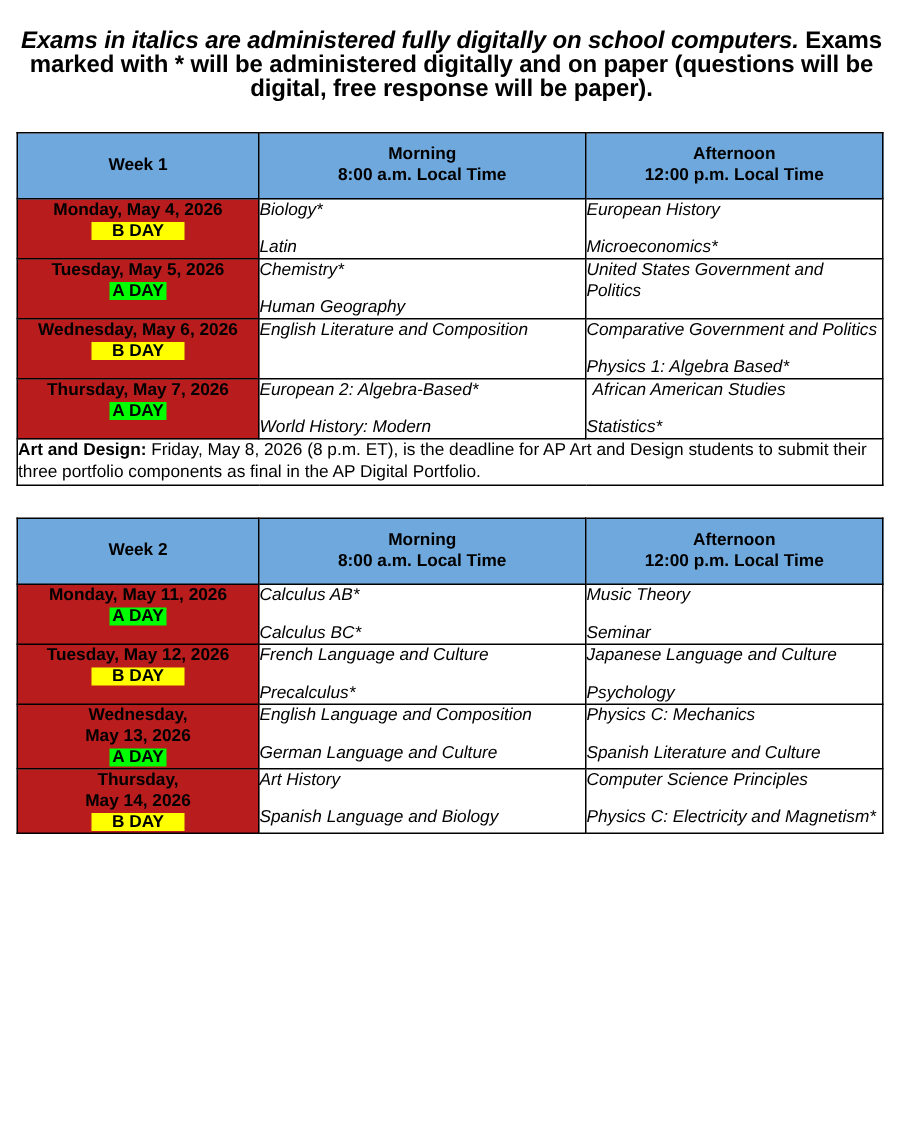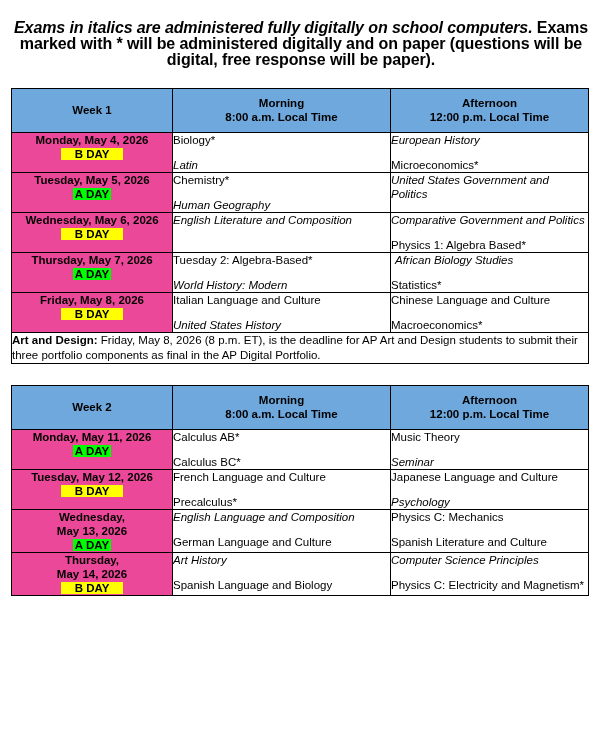--- a/index.html
+++ b/index.html
@@ -71,21 +71,21 @@
     padding: 7px 4px 8px 4px;
     vertical-align: middle;
   }
   tr.hdr th .sub {
     font-weight: bold;
     display: block;
   }
 
   
   td.date {
-    background: #ec4899;
+    background: #b91c1c;
     text-align: center;
     vertical-align: middle;
     font-size: 11.5px;
     font-weight: bold;
     line-height: 14px;
     padding: 6px 4px;
   }
   td.date .dayline {
     display: block;
     margin-top: 0px;
@@ -102,20 +102,21 @@
   
   td.exams {
     background: #ffffff;
     font-size: 11.5px;
     line-height: 14px;
     padding: 7px 0 7px 8px;
   }
   td.exams .exam {
     display: block;
     margin-bottom: 11px;
+    font-style: italic;
   }
   td.exams .exam:last-child {
     margin-bottom: 0;
   }
   td.exams .exam.ital {
     font-style: italic;
   }
   td.exams .exam.indent {
     padding-left: 4px;
   }
@@ -181,37 +182,26 @@
               <span class="exam ital">English Literature and Composition</span>
             </td>
             <td class="exams">
               <span class="exam ital">Comparative Government and Politics</span>
               <span class="exam">Physics 1: Algebra Based*</span>
             </td>
           </tr>
           <tr>
             <td class="date"><span>Thursday, May 7, 2026</span><br><span class="dayline"><span class="hl-green">A DAY</span></span></td>
             <td class="exams">
-              <span class="exam">Tuesday 2: Algebra-Based*</span>
+              <span class="exam">European 2: Algebra-Based*</span>
               <span class="exam ital">World History: Modern</span>
             </td>
             <td class="exams">
-              <span class="exam ital indent">African Biology Studies</span>
+              <span class="exam ital indent">African American Studies</span>
               <span class="exam">Statistics*</span>
-            </td>
-          </tr>
-          <tr>
-            <td class="date"><span>Friday, May 8, 2026</span><br><span class="dayline"><span class="hl-yellow">B DAY</span></span></td>
-            <td class="exams">
-              <span class="exam">Italian Language and Culture</span>
-              <span class="exam ital">United States History</span>
-            </td>
-            <td class="exams">
-              <span class="exam">Chinese Language and Culture</span>
-              <span class="exam">Macroeconomics*</span>
             </td>
           </tr>
           <tr>
             <td class="note" colspan="3"><span class="lead">Art and Design:</span><span> Friday, May 8, 2026 (8 p.m. ET), is the deadline for AP Art and Design students to submit their three portfolio components as final in the AP Digital Portfolio.</span></td>
           </tr>
         </tbody>
       </table>
     </div>
   <div class="table-wrap" id="table2-wrap">
       <table class="sched">

